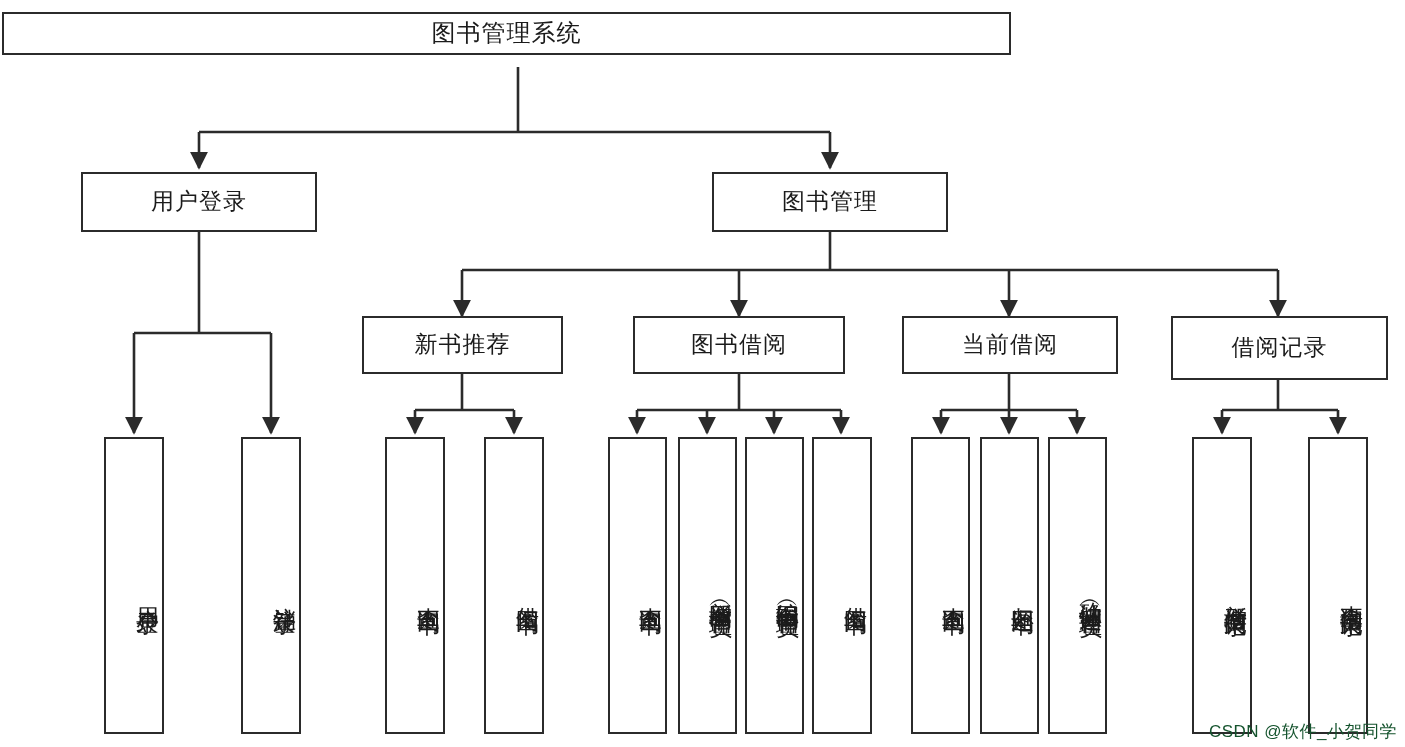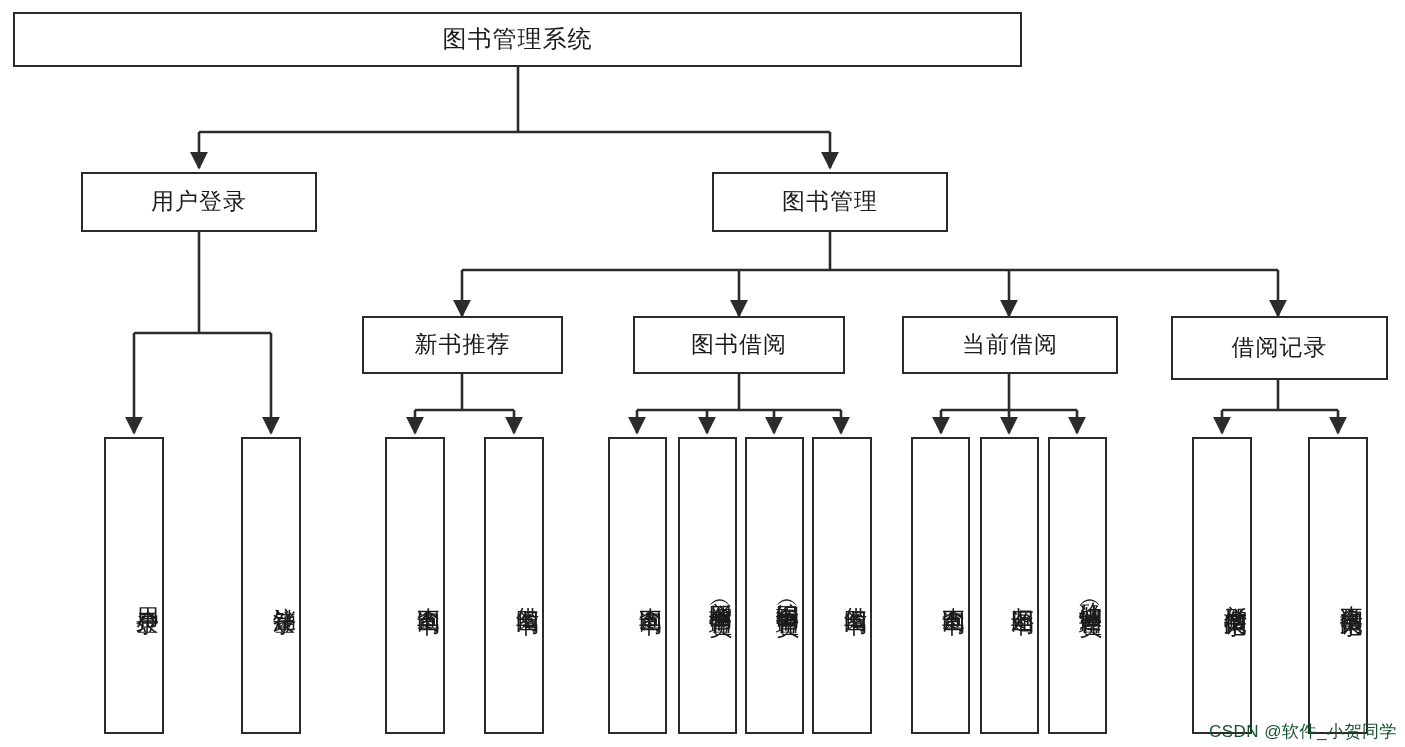--- a/index.html
+++ b/index.html
@@ -118,21 +118,21 @@
       <path d="M 1009 410 L 1009 433" marker-end="url(#arrow)"></path>
       <path d="M 1077 410 L 1077 433" marker-end="url(#arrow)"></path>
 
       <path d="M 1278 374 L 1278 410"></path>
       <path d="M 1222 410 L 1338 410"></path>
       <path d="M 1222 410 L 1222 433" marker-end="url(#arrow)"></path>
       <path d="M 1338 410 L 1338 433" marker-end="url(#arrow)"></path>
     </g>
   </svg>
 
-  <div class="node horizontal root" style="left:13px; top:12px; width:1009px; height:55px;justify-content:center;">
+  <div class="node horizontal root" style="left:2px; top:12px; width:1009px; height:43px;justify-content:center;">
     <span class="node-label">图书管理系统</span>
   </div>
 
   <div class="node horizontal" style="left:81px; top:172px; width:236px; height:60px;">
     <span class="node-label">用户登录</span>
   </div>
   <div class="node horizontal" style="left:362px; top:316px; width:201px; height:58px;">
     <span class="node-label">新书推荐</span>
   </div>
 

